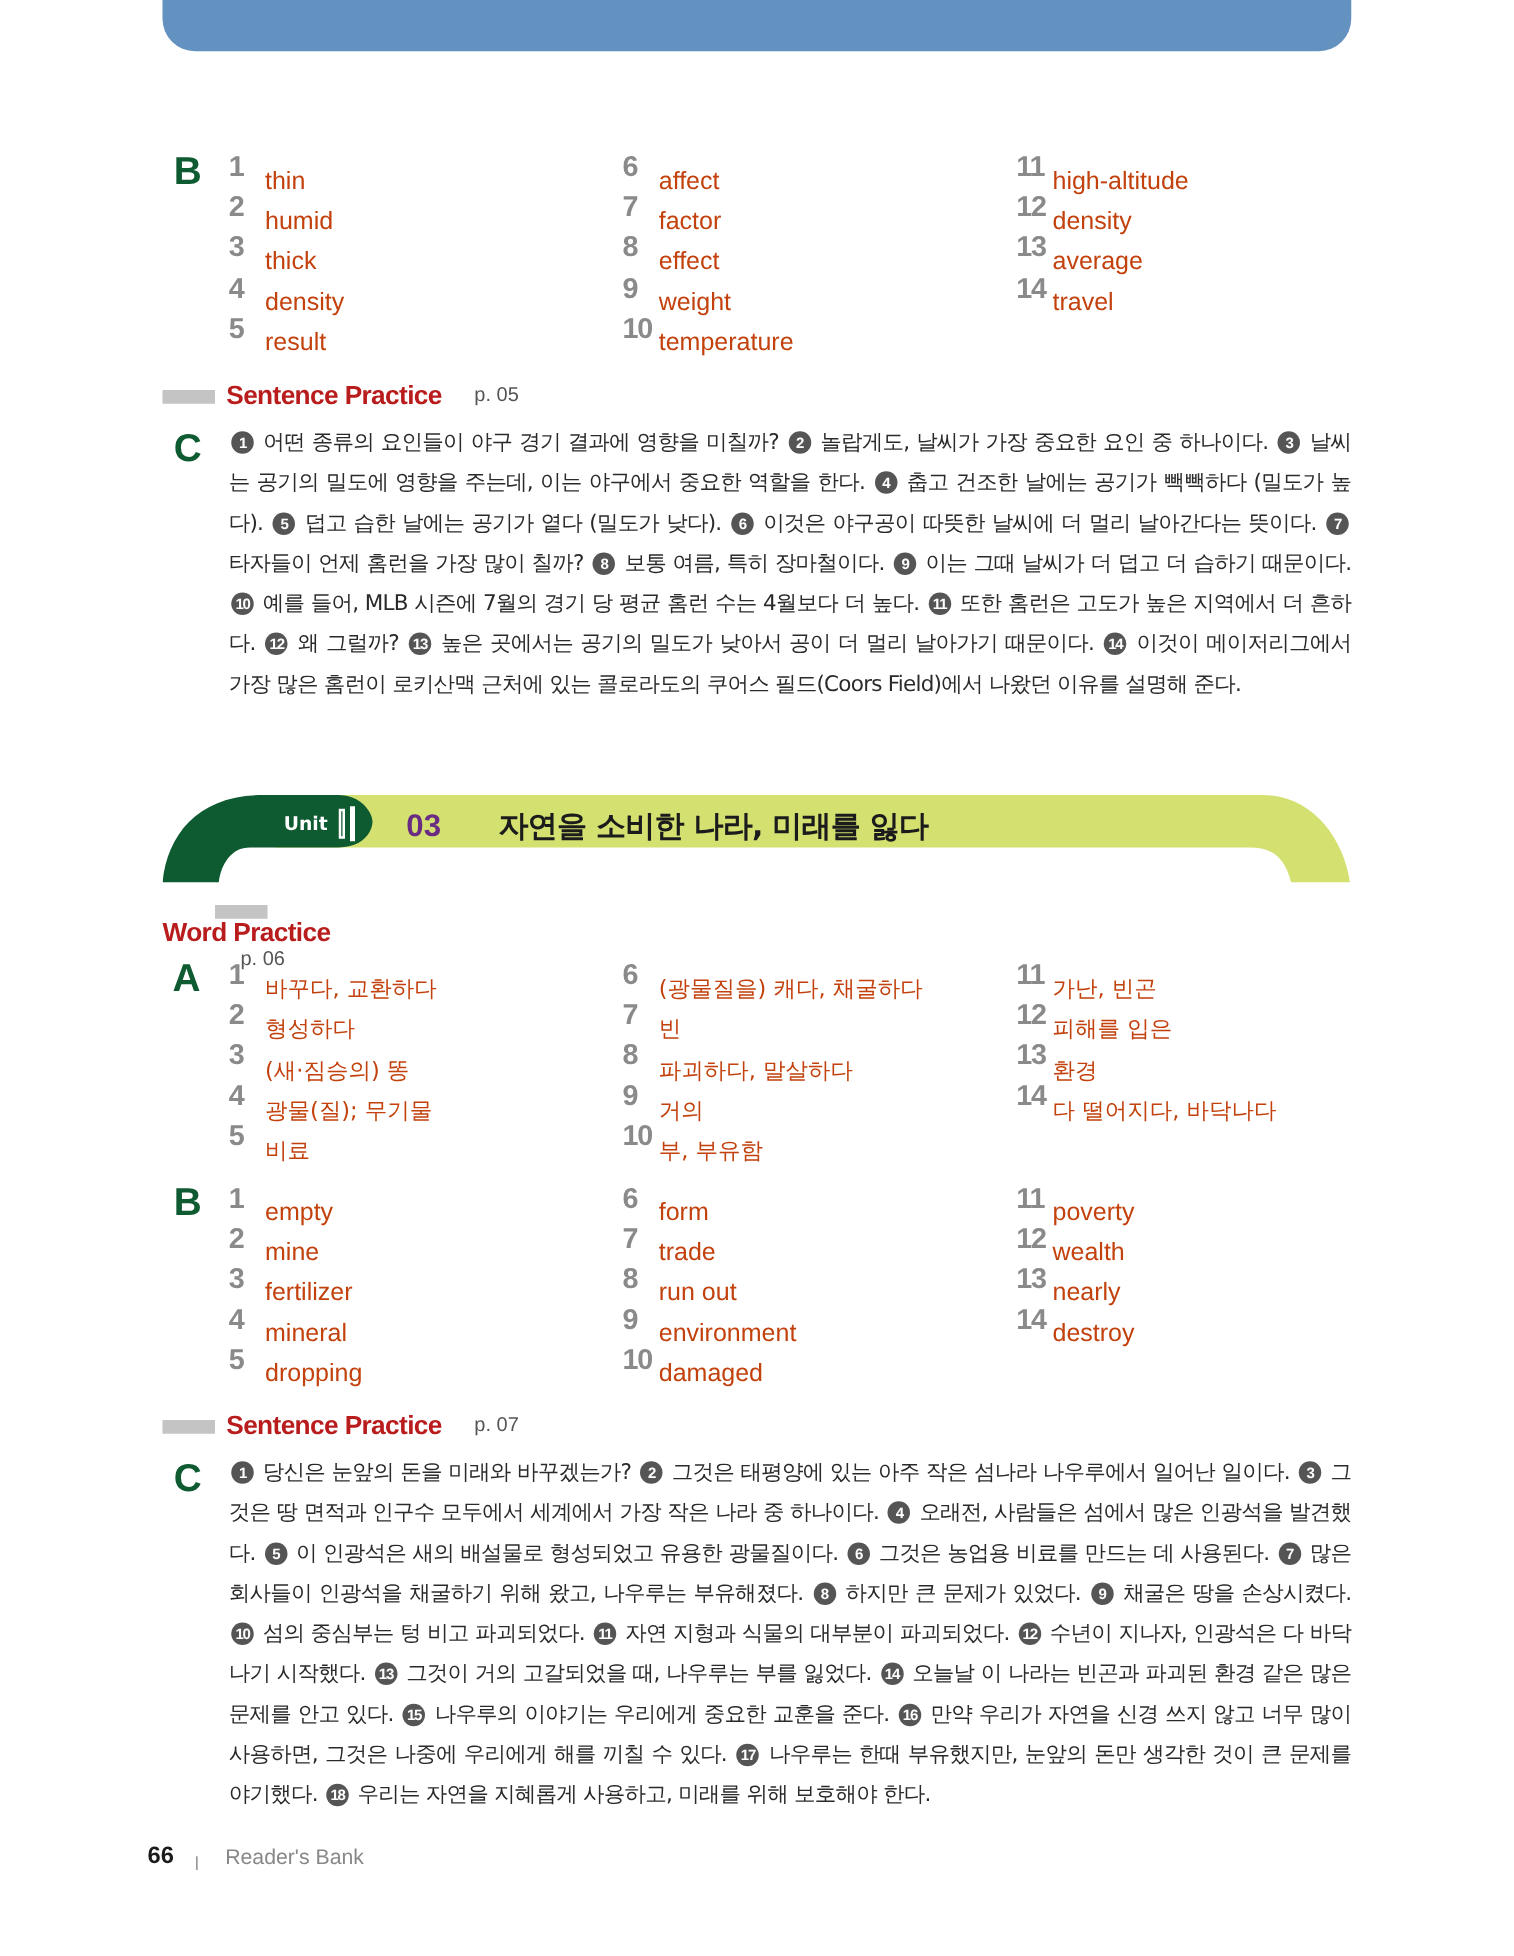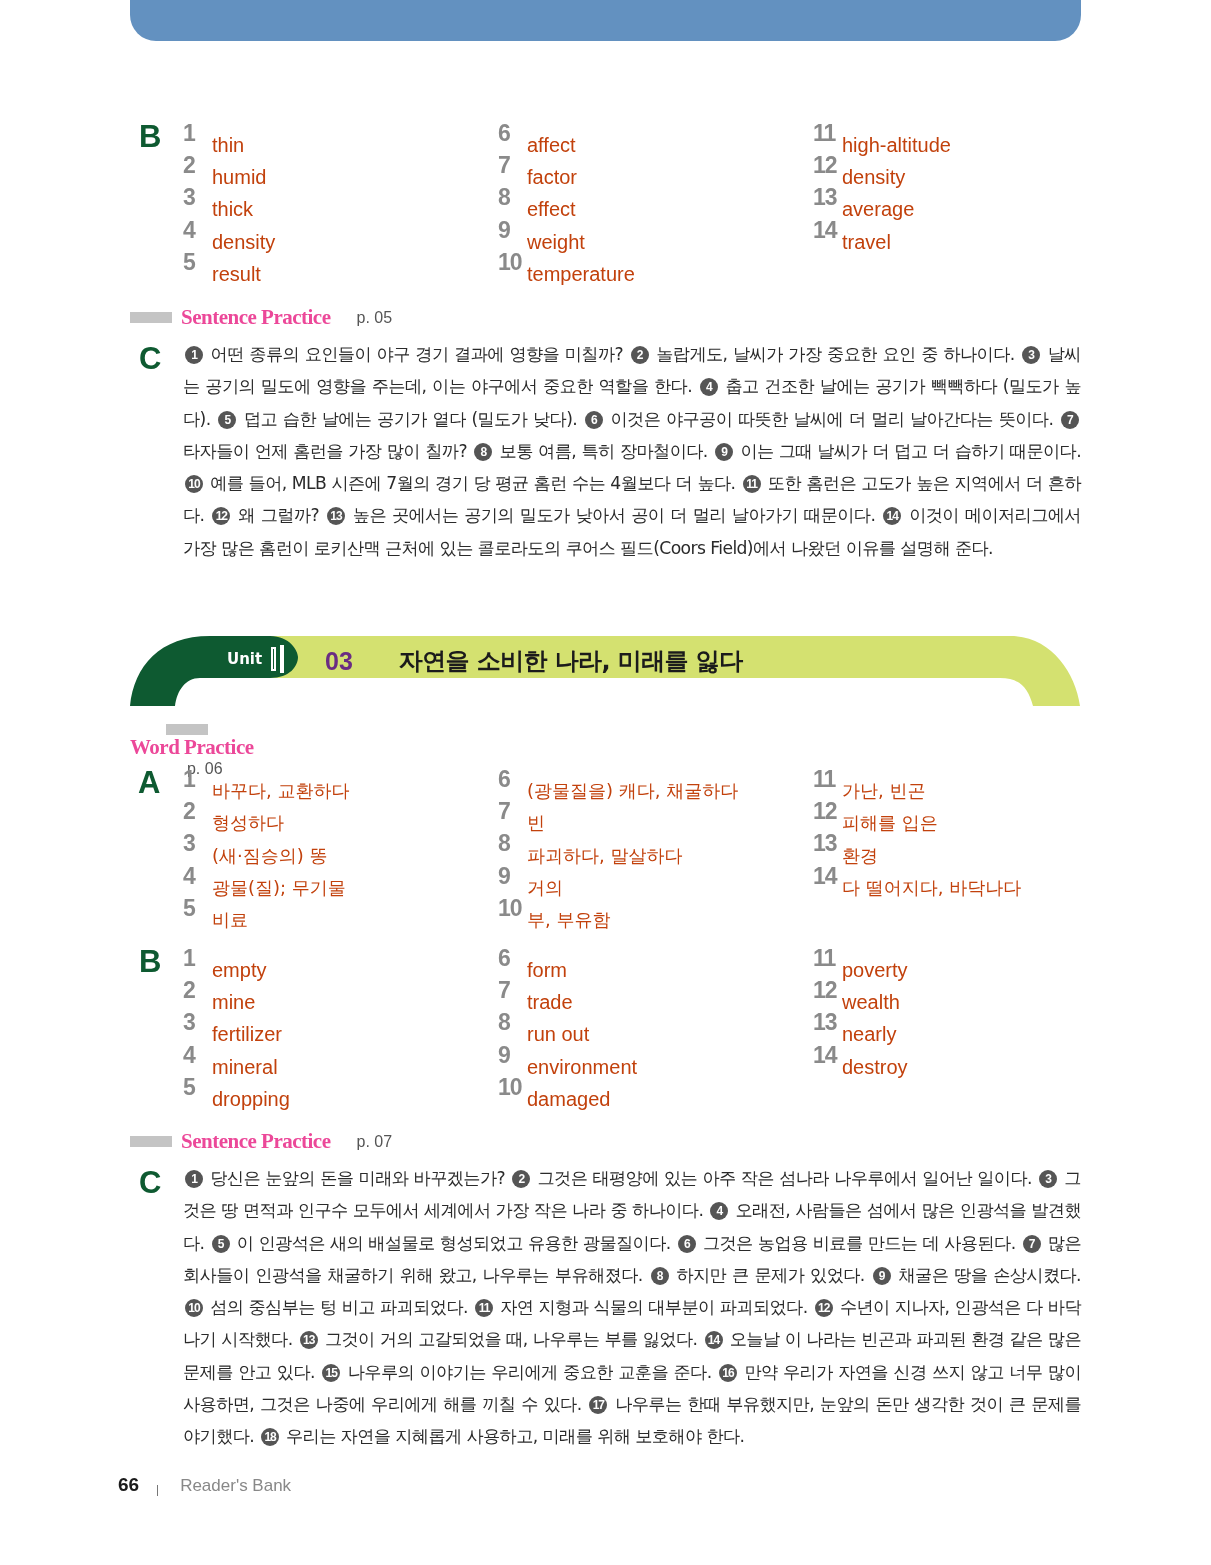--- a/index.html
+++ b/index.html
@@ -12,22 +12,22 @@
                     font-size: 31px; color: #0e5a31; line-height: 1; }
   .word-col { position: absolute; }
   .word-row { height: 32.3px; display: flex; align-items: center; white-space: nowrap; }
   .word-num { display: inline-block; width: 29px; font-family: "Liberation Sans", sans-serif;
               font-weight: bold; font-size: 23px; color: #8a8a8a; letter-spacing: -1px; }
   .word-text { font-family: "Liberation Sans", sans-serif; font-size: 20px; color: #c2410c; margin-top: 24px; }
   .word-text.ko { font-family: "DejaVu Sans", sans-serif; font-size: 18px; }
 
   .subhead { position: absolute; display: flex; align-items: center; }
   .subhead-bar { width: 42px; height: 11px; background: #c4c4c4; margin-right: 9px; }
-  .subhead-title { font-family: Liberation Serif, serif; font-weight: bold; font-size: 21px;
-                   color: #ec4899; letter-spacing: -0.5px; }
+  .subhead-title { font-family: Liberation Sans, sans-serif; font-weight: bold; font-size: 21px;
+                   color: #b91c1c; letter-spacing: -0.5px; }
   .subhead-page { font-family: "Liberation Sans", sans-serif; font-weight: normal; font-size: 16px;
                   color: #555; margin-left: 26px; }
 
   .para { position: absolute; left: 183px; width: 898px; font-family: "DejaVu Sans", sans-serif;
           font-size: 17.2px; line-height: 32.3px; color: #2a2a2a; text-align: justify;
           letter-spacing: -0.6px; }
   .circ { display: inline-block; width: 18px; height: 18px; border-radius: 50%; background: #555;
           color: #fff; font-size: 12px; font-weight: bold; line-height: 18px; text-align: center;
           letter-spacing: -1px; vertical-align: 1px; margin: 0 2px; font-family: "Liberation Sans", sans-serif; }
 

